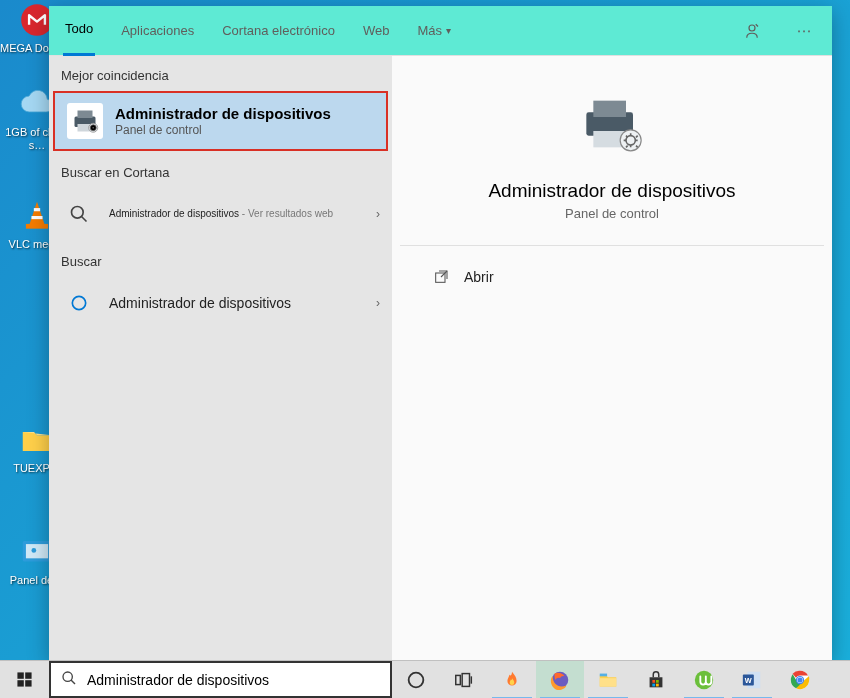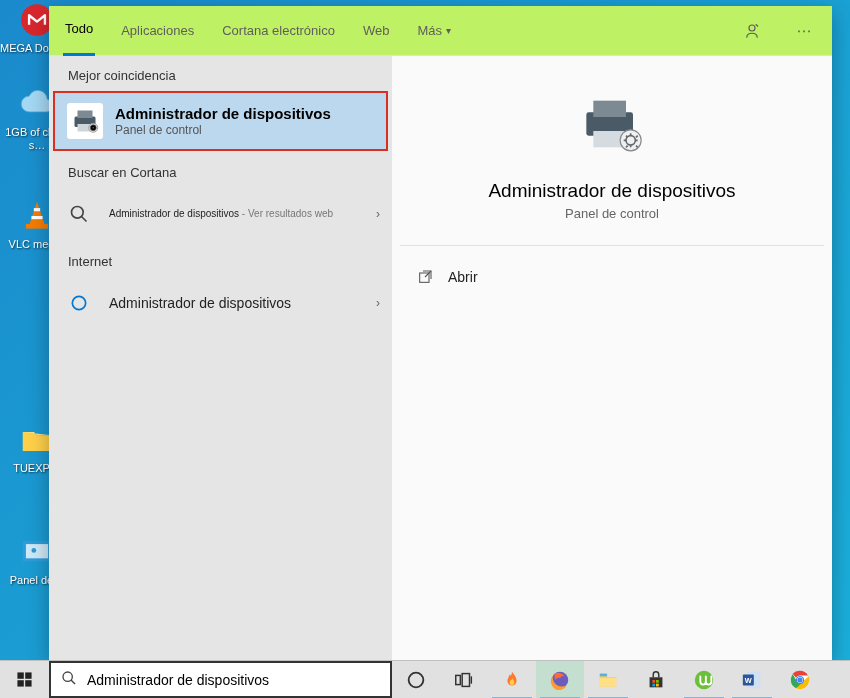--- a/index.html
+++ b/index.html
@@ -10,55 +10,55 @@
   .desktop { position:absolute; top:0; left:0; width:100%; height:660px; }
   .d-icon { position:absolute; width:74px; text-align:center; color:#fff; font-size:11px;
     text-shadow:1px 1px 2px rgba(0,0,0,.7); cursor:pointer; }
   .d-icon .ic { width:40px; height:40px; margin:0 auto 2px; display:flex; align-items:center;
     justify-content:center; font-size:28px; }
   .d-icon .ic svg { width:38px; height:38px; }
   .lbl { display:block; line-height:13px; word-break:break-word; }
 
   
   .flyout { position:absolute; left:49px; top:6px; width:783px; height:654px;
-    background:#bef264; box-shadow:0 6px 20px rgba(0,0,0,.3); display:flex; flex-direction:column; }
+    background:#5eead4; box-shadow:0 6px 20px rgba(0,0,0,.3); display:flex; flex-direction:column; }
 
   .tabs { height:50px; display:flex; align-items:center; padding:0 14px; gap:24px;
     border-bottom:1px solid #e0e0e0; color:#605e5c; font-size:13px; }
   .tab { cursor:pointer; padding:4px 2px; display:flex; align-items:center; gap:4px;
     height:50px; line-height:50px; }
   .tab.active { color:#000; border-bottom:3px solid #0078d4; }
   .tab .chev { font-size:10px; }
   .tabs .spacer { flex:1; }
   .tabs .ic-btn { width:28px; height:28px; display:flex; align-items:center;
     justify-content:center; cursor:pointer; color:#605e5c; font-size:15px; }
 
   .body { flex:1; display:flex; }
   .left { width:343px; background:#e5e5e5; overflow:hidden; }
   .right { flex:1; background:#fafafa; display:flex; flex-direction:column; }
 
-  .sect { padding:12px 19px 6px; color:#333; font-size:13px; }
+  .sect { padding:12px 12px 6px; color:#333; font-size:13px; }
   .result { display:flex; align-items:center; padding:10px 12px; cursor:pointer;
     position:relative; }
   .result.sel { background:#bcd8ee; border:2px solid #d93025; margin:2px 4px; }
   .result.sel .ric { background:#fff; border-radius:3px; }
   .ric { width:36px; height:36px; margin-right:12px; display:flex; align-items:center;
     justify-content:center; }
   .rtxt .t1 { font-size:15px; color:#000; }
   .result.sel .rtxt .t1 { font-weight:600; }
   .rtxt .t2 { font-size:12px; color:#555; line-height:16px; }
   .rtxt .sfx { color:#777; font-weight:400; }
   .chevr { position:absolute; right:12px; color:#666; font-size:12px; }
 
   .preview { padding:40px 20px 24px; text-align:center; border-bottom:1px solid #e0e0e0;
     margin:0 8px; }
   .preview .big { width:70px; height:56px; margin:0 auto 28px; }
   .preview .pt { font-size:19px; color:#000; margin-bottom:4px; }
   .preview .ps { font-size:13px; color:#666; }
-  .actions { padding:12px 0; }
+  .actions { padding:12px 16px; }
   .act { display:flex; align-items:center; padding:10px 24px; cursor:pointer;
     color:#222; font-size:14px; gap:14px; }
   .act .aic { width:18px; height:18px; display:flex; align-items:center;
     justify-content:center; color:#555; }
 
   
   .taskbar { position:absolute; bottom:0; left:0; width:100%; height:38px;
     background:#e1e1e1; display:flex; align-items:center; border-top:1px solid #c0c0c0; }
   .start { width:49px; height:38px; display:flex; align-items:center; justify-content:center;
     cursor:pointer; }
@@ -181,21 +181,21 @@
             </svg>
         </div>
         <div class="rtxt">
           <div class="t2" style="font-size:10px;color:#222">
             <span>Administrador de dispositivos</span><span class="sfx"> - Ver resultados web</span>
           </div>
         </div>
         <span class="chevr">›</span>
       </div>
 
-      <div class="sect">Internet</div>
+      <div class="sect">Buscar</div>
       <div class="result">
         <div class="ric">
           <svg width="20" height="20" viewBox="0 0 24 24">
               <circle cx="12" cy="12" r="8" fill="none" stroke="#0078d4" stroke-width="2"></circle>
             </svg>
         </div>
         <div class="rtxt">
           <div class="t2" style="font-size:14px;color:#222">Administrador de dispositivos</div>
         </div>
         <span class="chevr">›</span>

